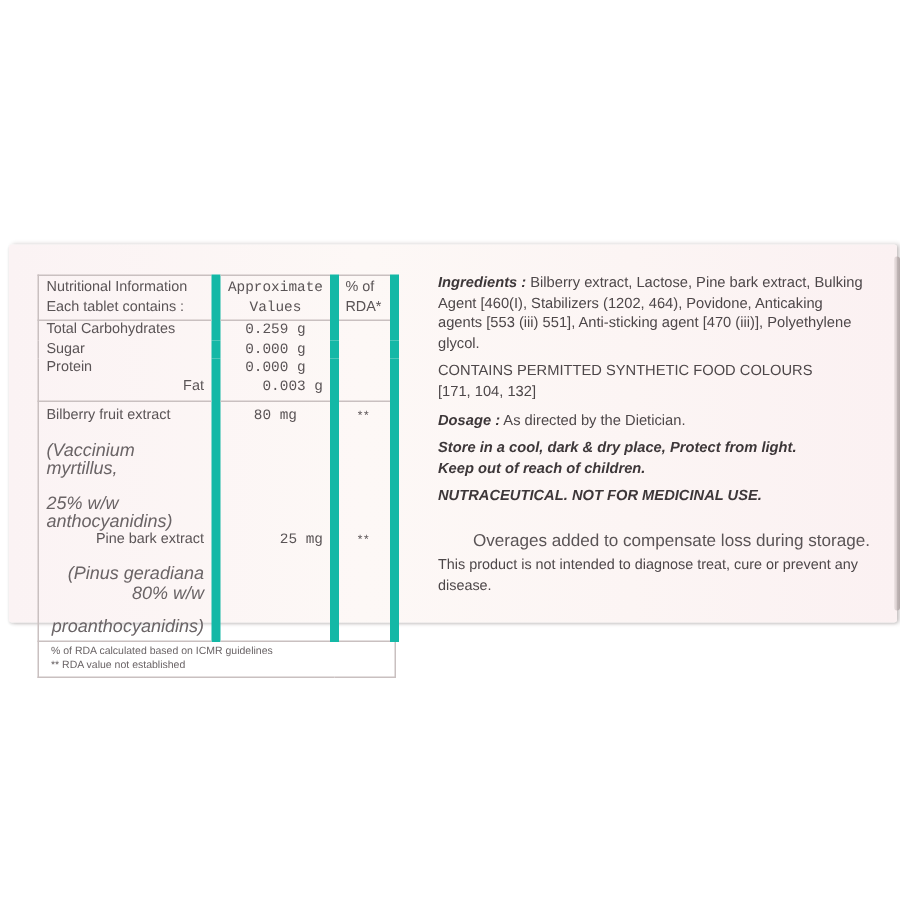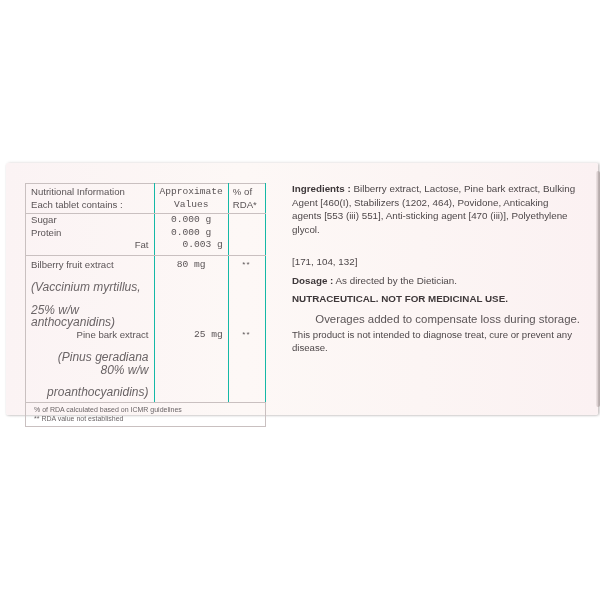--- a/index.html
+++ b/index.html
@@ -14,37 +14,37 @@
     border-radius: 2px;
   }
   .box::after {
     content: ""; position: absolute; right: -2px; top: 8px; width: 4px; height: 236px;
     background: linear-gradient(90deg, #e8dede, #8d7c7c); border-radius: 2px; opacity: 0.6;
   }
   table.nut {
     position: absolute; left: 25px; top: 183px; width: 241px;
     border-collapse: collapse; font-size: 9.6px; color: #5a5456; line-height: 12.5px;
   }
-  table.nut td { border-left: 1px solid #c9c0c0; border-right: 1px solid #14b8a6; padding: 0 5px; vertical-align: top; }
+  table.nut td { border-left: 1px solid #c9c0c0; border-right: 6px solid #14b8a6; padding: 0 5px; vertical-align: top; }
   table.nut tr.hdr td { border-top: 1px solid #c9c0c0; border-bottom: 1px solid #c9c0c0; padding-top: 2px; padding-bottom: 2px; }
   table.nut tr.sep td { border-bottom: 1px solid #c9c0c0; text-align: right; }
   table.nut td.c1 { width: 122px; }
   table.nut td.c2 { width: 58px; text-align: center; font-family: Liberation Mono, monospace; }
   table.nut td.c3 { width: 28px; text-align: left; padding-left: 4px; }
   table.nut td.c3.star { text-align: center; font-size: 8px; letter-spacing: 1px; }
   table.nut td.foot { border: 1px solid #c9c0c0; font-size: 7px; line-height: 9px; padding: 2px 8px 3px 8px; color: #6a6466; }
   .ital { font-style: italic; font-size: 12px; color: #6a6466; margin-top: 10px; }
   .pt2 { padding-top: 3px !important; }
   .pb2 { padding-bottom: 3px !important; }
   .right {
     position: absolute; left: 292px; top: 182px; width: 288px;
     font-size: 9.8px; line-height: 13.6px; color: #4d4749;
   }
   .right p { margin: 0 0 5px 0; }
-  .b { font-weight: bold; color: #3d3739; }
+  .b { font-weight: bold; color: #3d3739; font-style: italic; }
   .big { font-size: 11.4px; line-height: 14px; color: #5a5456; text-align: right; }
   .small { font-size: 9.6px; }
 </style>
 </head>
 <body>
 
 <div class="box"></div>
 
 <table class="nut">
   <tbody>
@@ -54,20 +54,25 @@
       <div>Each tablet contains :</div>
     </td>
     <td class="c2">
       <div>Approximate</div>
       <div>Values</div>
     </td>
     <td class="c3">
       <div>% of</div>
       <div>RDA*</div>
     </td>
+  </tr>
+  <tr>
+    <td class="c1">Total Carbohydrates</td>
+    <td class="c2">0.259 g</td>
+    <td class="c3"></td>
   </tr>
   <tr>
     <td class="c1">Sugar</td>
     <td class="c2">0.000 g</td>
     <td class="c3"></td>
   </tr>
   <tr>
     <td class="c1">Protein</td>
     <td class="c2">0.000 g</td>
     <td class="c3"></td>
@@ -99,18 +104,19 @@
     <td class="foot" colspan="3">
       <div>% of RDA calculated based on ICMR guidelines</div>
       <div>** RDA value not established</div>
     </td>
   </tr>
 </tbody>
   </table>
 
 <div class="right">
   <p><span class="b">Ingredients :</span><span> Bilberry extract, Lactose, Pine bark extract, Bulking Agent [460(I), Stabilizers (1202, 464), Povidone, Anticaking agents [553 (iii) 551], Anti-sticking agent [470 (iii)], Polyethylene glycol.</span></p>
-  <p><br><span>[171, 104, 132]</span></p>
+  <p><span>CONTAINS PERMITTED SYNTHETIC FOOD COLOURS</span><br><span>[171, 104, 132]</span></p>
   <p><span class="b">Dosage :</span><span> As directed by the Dietician.</span></p>
-  <p class="b" style="margin-bottom:6px">NUTRACEUTICAL. NOT FOR MEDICINAL USE.</p>
+  <p class="b" style="margin-bottom:5px"><span>Store in a cool, dark &amp; dry place, Protect from light.</span><br><span>Keep out of reach of children.</span></p>
+  <p class="b" style="margin-bottom:16px">NUTRACEUTICAL. NOT FOR MEDICINAL USE.</p>
   <p class="big" style="margin-bottom:2px">Overages added to compensate loss during storage.</p>
   <p class="small">This product is not intended to diagnose treat, cure or prevent any disease.</p>
 </div>
 
 </body></html>

